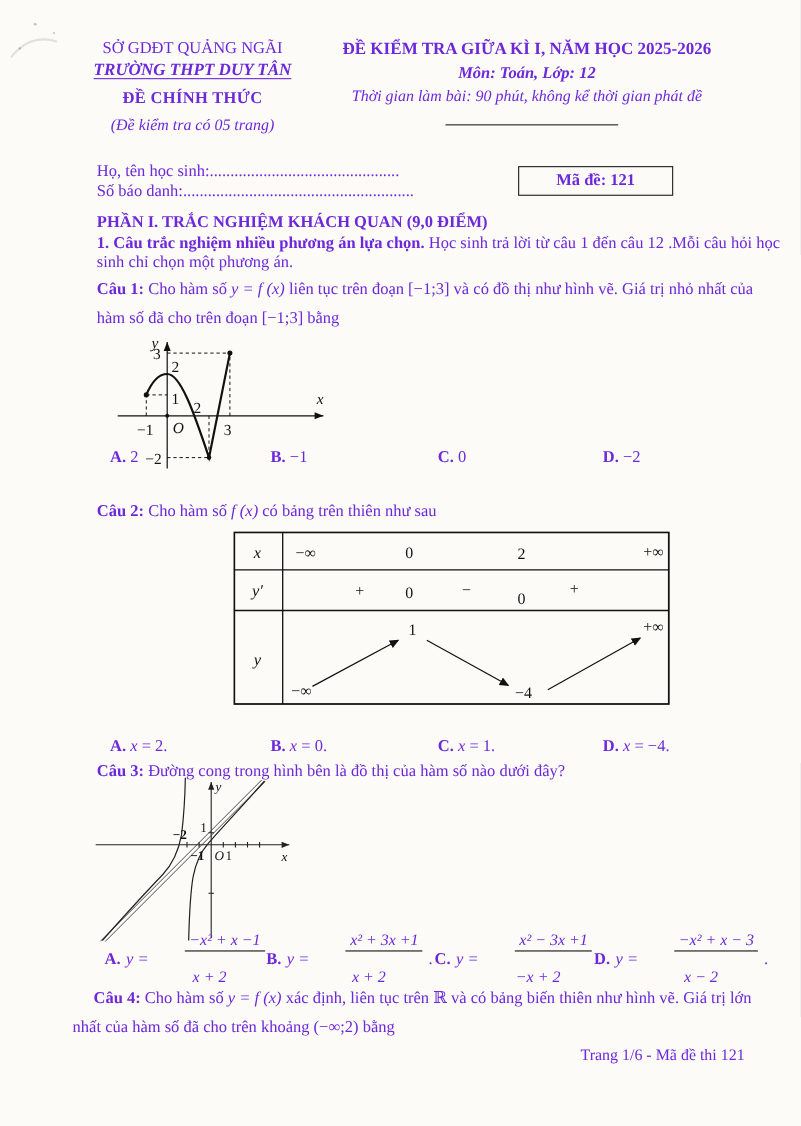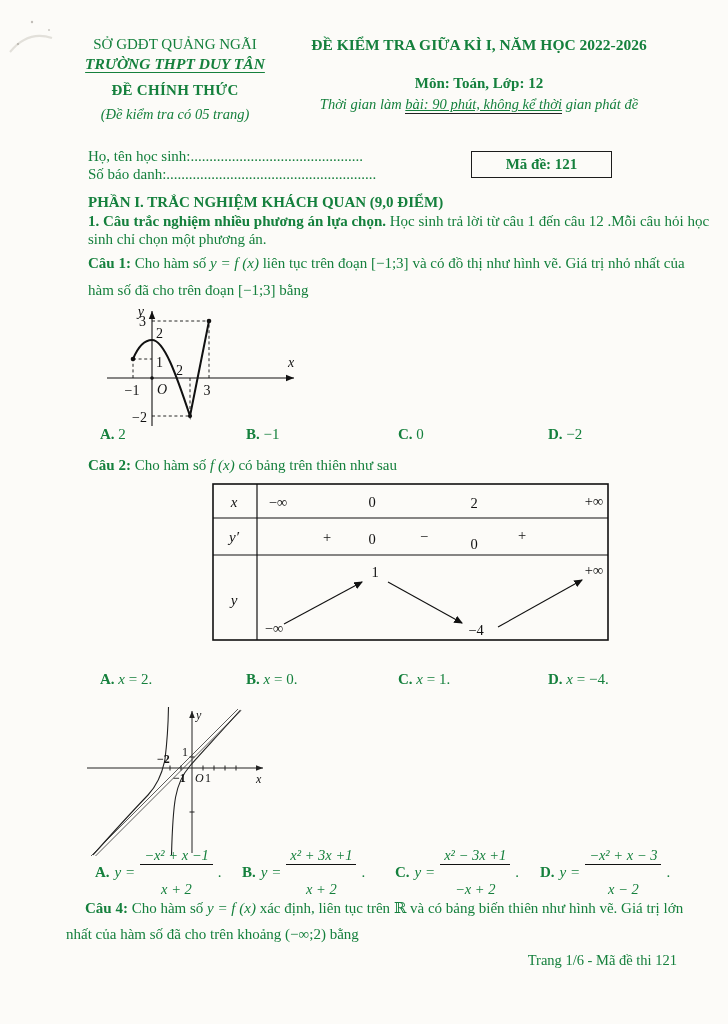--- a/index.html
+++ b/index.html
@@ -1,47 +1,47 @@
 <!DOCTYPE html>
 <html><head>
 <meta charset="utf-8">
 <style>
   html,body{margin:0;padding:0;background:#d9d9d9;}
   .page{position:relative;width:728px;height:1024px;margin:0 auto;background:#fcfbf8;
-        font-family:"Liberation Serif","DejaVu Serif",serif;color:#15803d;overflow:hidden;}
+        font-family:"Liberation Serif","DejaVu Serif",serif;color:#6d28d9;overflow:hidden;}
   .abs{position:absolute;}
   .nowrap{white-space:nowrap;}
   .b{font-weight:700;}
   .math{font-style:italic;}
   .mi{font-style:normal;}
   .fs15{font-size:15px;line-height:18px;}
 
   
   .hdr-left{left:68px;top:36px;width:214px;text-align:center;}
   .hdr-left .l1{font-size:15px;}
   .hdr-left .l2{font-size:15.5px;font-weight:700;margin-top:2px;
                 text-decoration:underline;text-decoration-thickness:1.3px;text-underline-offset:3px;font-style:italic;}
   .hdr-left .l3{font-size:15px;font-weight:700;margin-top:9px;letter-spacing:.3px;}
   .hdr-left .l4{font-size:14.5px;font-style:italic;margin-top:7px;}
   .hdr-right{left:283px;top:36px;width:392px;text-align:center;}
   .hdr-right .t1{font-size:15.5px;font-weight:700;}
-  .hdr-right .t2{font-size:15px;font-weight:700;margin-top:21px;}
+  .hdr-right .t2{font-size:15px;font-weight:700;margin-top:5px;font-style:italic;}
   .hdr-right .t3{font-size:14.5px;font-style:italic;margin-top:4px;}
-  .ul-seg{border-bottom:1.4px solid #222;padding-bottom:1px;text-decoration:underline;}
+  .ul-seg{border-bottom:1.4px solid #222;padding-bottom:17px;}
 
   .code-box{left:471px;top:151px;width:139px;height:25px;border:1.6px solid #1c1c1c;
             text-align:center;line-height:25px;font-weight:700;font-size:15px;background:#fcfbf8;}
 
   .opt{position:absolute;white-space:nowrap;font-size:15px;}
   .opt .k{font-weight:700;}
 
   .frac-opt{display:flex;align-items:center;gap:5px;height:52px;font-size:15px;}
   .frac{display:inline-flex;flex-direction:column;align-items:center;font-style:italic;
         font-size:14.5px;line-height:1.12;}
-  .frac .num{border-bottom:1.2px solid #111;padding:0 4px 1px;}
+  .frac .num{border-bottom:1.2px solid #111;padding:0 4px 1px;margin-left:28px;}
   .frac .den{padding-top:16px;}
 
   svg text{font-family:"Liberation Serif","DejaVu Serif",serif;fill:#111;}
   .footer{left:0;right:51px;top:952px;text-align:right;font-size:14.5px;}
 </style>
 </head>
 <body>
 
 <div class="page">
 
@@ -53,21 +53,21 @@
   </svg>
 
   <div class="abs hdr-left">
     <div class="l1">SỞ GDĐT QUẢNG NGÃI</div>
     <div class="l2">TRƯỜNG THPT DUY TÂN</div>
     <div class="l3">ĐỀ CHÍNH THỨC</div>
     <div class="l4">(Đề kiểm tra có 05 trang)</div>
   </div>
 
   <div class="abs hdr-right">
-    <div class="t1">ĐỀ KIỂM TRA GIỮA KÌ I, NĂM HỌC 2022-2026</div>
+    <div class="t1">ĐỀ KIỂM TRA GIỮA KÌ I, NĂM HỌC 2025-2026</div>
     <div class="t2">Môn: Toán, Lớp: 12</div>
     <div class="t3 nowrap"><span>Thời gian làm </span><span class="ul-seg">bài: 90 phút, không kể thời</span><span> gian phát đề</span></div>
   </div>
 
   <div class="abs fs15 nowrap" style="left:88px;top:147px">
     <span>Họ, tên học sinh:</span><span>..............................................</span>
   </div>
   <div class="abs fs15 nowrap" style="left:88px;top:165px">
     <span>Số báo danh:</span><span>........................................................</span>
   </div>
@@ -116,21 +116,21 @@
     <text x="61" y="65" font-size="14">1</text>
     <text x="52" y="120" font-size="14" text-anchor="end">−2</text>
     <text x="37" y="93" font-size="14" text-anchor="middle">−1</text>
     <text x="88" y="73" font-size="14" text-anchor="end">2</text>
     <text x="112" y="93" font-size="14" text-anchor="middle">3</text>
     <text x="62" y="92" font-size="14" font-style="italic">O</text>
     <text x="193" y="65" font-size="14" font-style="italic">x</text>
     <text x="49" y="14" font-size="14" font-style="italic" text-anchor="end">y</text>
   </svg>
 
-  <div class="abs" style="left:0;top:426px;width:728px;height:20px">
+  <div class="abs" style="left:0;top:408px;width:728px;height:20px">
     <span class="opt" style="left:100px"><span class="k">A.</span> <span>2</span></span>
     <span class="opt" style="left:246px"><span class="k">B.</span> <span>−1</span></span>
     <span class="opt" style="left:398px"><span class="k">C.</span> <span>0</span></span>
     <span class="opt" style="left:548px"><span class="k">D.</span> <span>−2</span></span>
   </div>
 
   <div class="abs fs15 nowrap" style="left:88px;top:456px">
     <span class="b">Câu 2:</span><span> Cho hàm số </span><span class="math">f (x)</span><span> có bảng trên thiên như sau</span>
   </div>
 
@@ -170,20 +170,23 @@
     <line x1="286" y1="144" x2="370" y2="97" stroke="#111" stroke-width="1.1" marker-end="url(#ah)"></line>
   </svg>
 
   <div class="abs" style="left:0;top:671px;width:584px;height:20px">
     <span class="opt" style="left:100px"><span class="k">A.</span> <span class="math">x</span><span> = 2.</span></span>
     <span class="opt" style="left:246px"><span class="k">B.</span> <span class="math">x</span><span> = 0.</span></span>
     <span class="opt" style="left:398px"><span class="k">C.</span> <span class="math">x</span><span> = 1.</span></span>
     <span class="opt" style="left:548px"><span class="k">D.</span> <span class="math">x</span><span> = −4.</span></span>
   </div>
 
+  <div class="abs fs15 nowrap" style="left:88px;top:692px">
+    <span class="b">Câu 3:</span><span> Đường cong trong hình bên là đồ thị của hàm số nào dưới đây?</span>
+  </div>
 
   <svg class="abs" style="left:85px;top:706px" width="200" height="150">
 
     <line x1="2" y1="62" x2="178" y2="62" stroke="#222" stroke-width="1"></line>
     <path d="M178,62 l-7,-2.8 l0,5.6 z" fill="#222"></path>
     <line x1="107" y1="147" x2="107" y2="5" stroke="#222" stroke-width="1"></line>
     <path d="M107,5 l-2.8,7 l5.6,0 z" fill="#222"></path>
 
     <g stroke="#222" stroke-width="1">
       <line x1="85" y1="59.5" x2="85" y2="64.5"></line>

